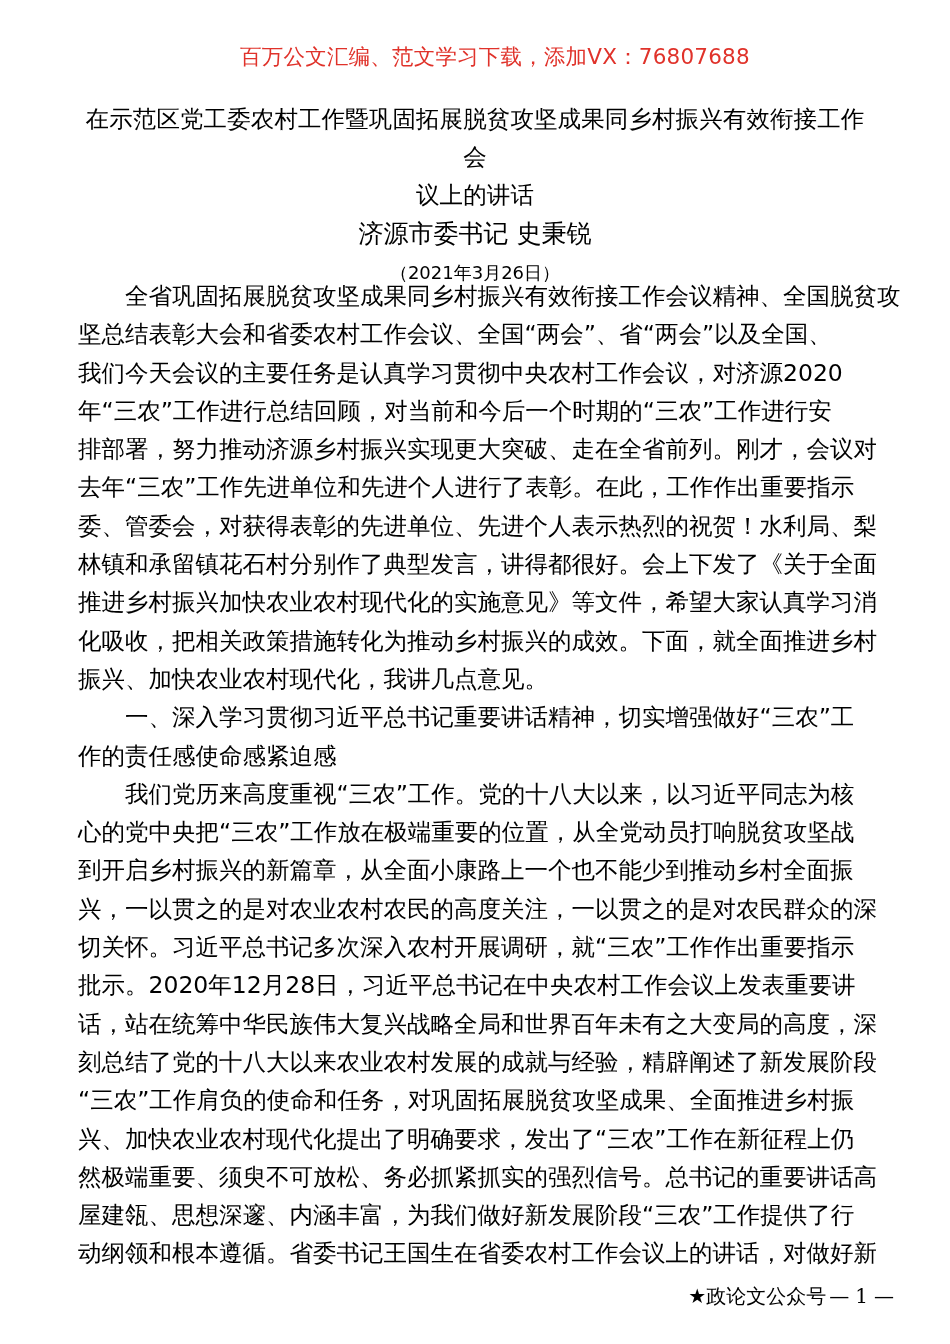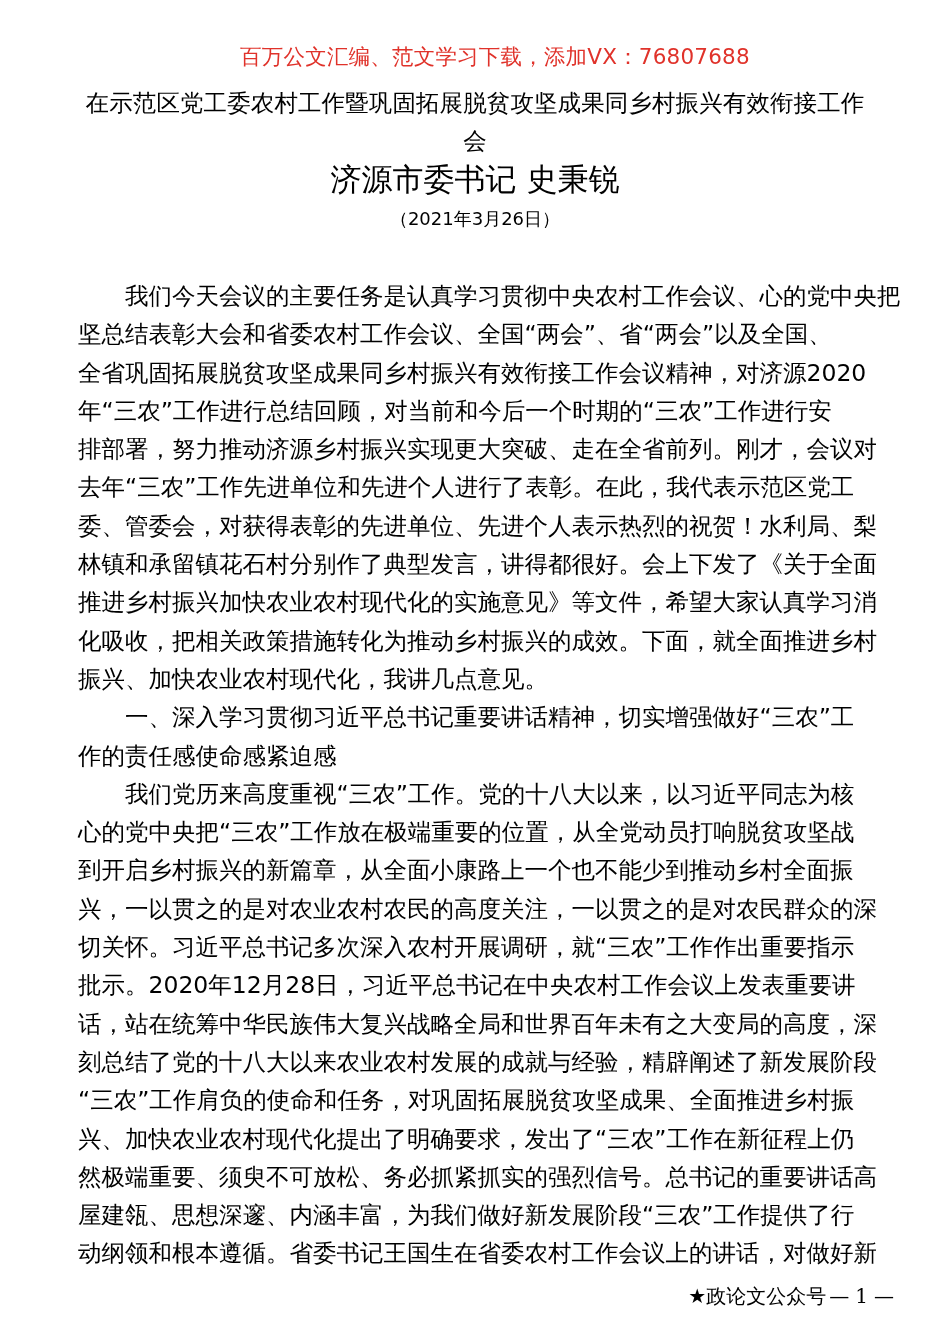--- a/index.html
+++ b/index.html
@@ -32,34 +32,34 @@
     color: #e0322a;
     font-weight: 400;
     white-space: nowrap;
     padding-left: 20px;
   }
 
   
   .title-block {
     position: absolute;
     left: 78px;
-    top: 84px;
+    top: 100px;
     width: 794px;
   }
   .doc-title {
     font-size: 23.5px;
     line-height: 38px;
     text-align: center;
     color: #000000;
     letter-spacing: 0.1px;
     margin: 0;
     font-weight: 400;
   }
   .doc-byline {
-    font-size: 31px;
+    font-size: 25px;
     line-height: 39px;
     text-align: center;
     color: #000000;
     margin: 0;
     font-weight: 400;
   }
   .doc-date {
     font-size: 18px;
     line-height: 39px;
     text-align: center;
@@ -112,31 +112,32 @@
 </style>
 </head>
 <body>
 
 <div class="page">
 
   <div class="promo-banner">百万公文汇编、范文学习下载，添加VX：76807688</div>
 
   <div class="title-block">
     <div class="doc-title">在示范区党工委农村工作暨巩固拓展脱贫攻坚成果同乡村振兴有效衔接工作会</div>
+    <div class="doc-title">议上的讲话</div>
     <div class="doc-byline">济源市委书记  史秉锐</div>
     <div class="doc-date">（2021年3月26日）</div>
   </div>
 
   <div class="body-block">
-    <div class="body-line">　　我们今天会议的主要任务是认真学习贯彻中央农村工作会议、心的党中央把</div>
+    <div class="body-line">　　全省巩固拓展脱贫攻坚成果同乡村振兴有效衔接工作会议精神、全国脱贫攻</div>
     <div class="body-line">坚总结表彰大会和省委农村工作会议、全国“两会”、省“两会”以及全国、</div>
-    <div class="body-line">全省巩固拓展脱贫攻坚成果同乡村振兴有效衔接工作会议精神，对济源2020</div>
+    <div class="body-line">我们今天会议的主要任务是认真学习贯彻中央农村工作会议，对济源2020</div>
     <div class="body-line">年“三农”工作进行总结回顾，对当前和今后一个时期的“三农”工作进行安</div>
     <div class="body-line">排部署，努力推动济源乡村振兴实现更大突破、走在全省前列。刚才，会议对</div>
-    <div class="body-line">去年“三农”工作先进单位和先进个人进行了表彰。在此，我代表示范区党工</div>
+    <div class="body-line">去年“三农”工作先进单位和先进个人进行了表彰。在此，工作作出重要指示</div>
     <div class="body-line">委、管委会，对获得表彰的先进单位、先进个人表示热烈的祝贺！水利局、梨</div>
     <div class="body-line">林镇和承留镇花石村分别作了典型发言，讲得都很好。会上下发了《关于全面</div>
     <div class="body-line">推进乡村振兴加快农业农村现代化的实施意见》等文件，希望大家认真学习消</div>
     <div class="body-line">化吸收，把相关政策措施转化为推动乡村振兴的成效。下面，就全面推进乡村</div>
     <div class="body-line">振兴、加快农业农村现代化，我讲几点意见。</div>
     <div class="body-line">　　一、深入学习贯彻习近平总书记重要讲话精神，切实增强做好“三农”工</div>
     <div class="body-line">作的责任感使命感紧迫感</div>
     <div class="body-line">　　我们党历来高度重视“三农”工作。党的十八大以来，以习近平同志为核</div>
     <div class="body-line">心的党中央把“三农”工作放在极端重要的位置，从全党动员打响脱贫攻坚战</div>
     <div class="body-line">到开启乡村振兴的新篇章，从全面小康路上一个也不能少到推动乡村全面振</div>

